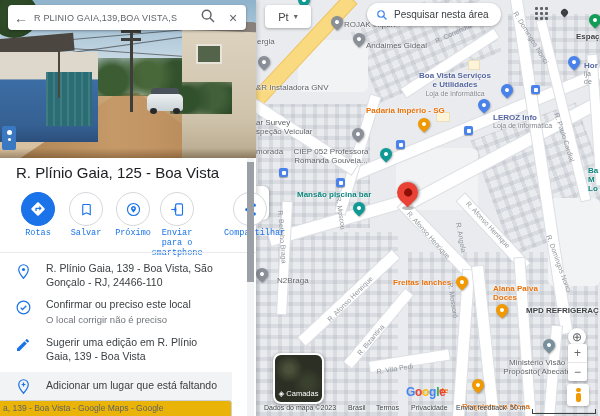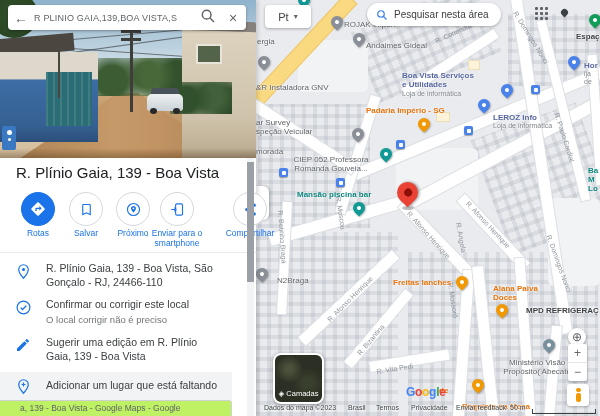--- a/index.html
+++ b/index.html
@@ -39,31 +39,31 @@
   
   #searchbar{position:absolute;left:8px;top:5px;width:238px;height:25px;background:#fff;border-radius:4px;box-shadow:0 1px 3px rgba(0,0,0,.35);display:flex;align-items:center;z-index:5;}
   #searchbar .back{width:26px;text-align:center;color:#5f6368;font-size:14px;cursor:pointer;}
   #searchbar .q{flex:1;font-size:9px;color:#5f6368;letter-spacing:.2px;white-space:nowrap;overflow:hidden;}
   #searchbar .icn{width:24px;text-align:center;cursor:pointer;}
   #searchbar .close{width:26px;text-align:center;color:#5f6368;font-size:14px;cursor:pointer;}
 
   
   .ptitle{position:absolute;left:16px;top:164px;width:230px;font-size:15px;color:#202124;}
   .acts{position:absolute;left:0;top:192px;width:256px;height:56px;}
-  .act{position:absolute;width:52px;text-align:center;cursor:pointer;}
+  .act{position:absolute;width:52px;text-align:center;cursor:pointer;font-family:Liberation Mono, monospace;}
   .act .c{width:32px;height:32px;border-radius:50%;margin:0 auto;background:#fff;border:1px solid #d5d8dc;display:flex;align-items:center;justify-content:center;}
   .act .c.fill{background:#1a73e8;border-color:#1a73e8;}
   .act .lbl{margin-top:3px;font-size:8.5px;color:#1a73e8;line-height:1.15;}
   .divider{position:absolute;left:0;width:256px;height:1px;background:#e8eaed;}
   .irow{position:absolute;left:0;width:232px;display:flex;cursor:pointer;}
   .irow .ic{width:46px;display:flex;justify-content:center;padding-top:1px;}
   .irow .tx{flex:1;padding-right:14px;font-size:10.5px;color:#3c4043;line-height:1.3;}
   .irow .sub{font-size:9.5px;color:#70757a;margin-top:2px;}
   .hl{background:#f1f3f4;}
-  #pstatus{position:absolute;left:0;top:400px;width:232px;height:16px;background:#bef264;border:1px solid #cfd1d4;border-left:none;border-bottom:none;border-top-right-radius:3px;font-size:8.5px;color:#5f6368;line-height:15px;padding-left:20px;box-sizing:border-box;white-space:nowrap;overflow:hidden;}
+  #pstatus{position:absolute;left:0;top:400px;width:232px;height:16px;background:#eab308;border:1px solid #cfd1d4;border-left:none;border-bottom:none;border-top-right-radius:3px;font-size:8.5px;color:#5f6368;line-height:15px;padding-left:3px;box-sizing:border-box;white-space:nowrap;overflow:hidden;}
   #pscroll{position:absolute;right:2px;top:158px;width:7px;height:258px;background:#f1f3f4;}
   #pthumb{position:absolute;right:2px;top:162px;width:7px;height:120px;background:#9aa0a6;cursor:pointer;}
 
   
   #map{position:absolute;left:256px;top:0;width:344px;height:416px;background:#e9ebee;overflow:hidden;}
   .blds{position:absolute;background-image:repeating-linear-gradient(0deg,rgba(150,156,170,.20) 0 4px,transparent 4px 11px),repeating-linear-gradient(90deg,rgba(150,156,170,.20) 0 4px,transparent 4px 11px);}
   .lz{position:absolute;background:#f2f3f5;border-radius:6px;}
   .ylot{position:absolute;background:#fcf3d8;border:1px solid #eadfb8;}
   .road{position:absolute;background:#fff;box-shadow:0 0 0 1px #dcdfe3;transform-origin:0 50%;}
   .roadv{position:absolute;background:#fff;box-shadow:0 0 0 1px #dcdfe3;}
@@ -148,21 +148,21 @@
       <div class="q">R PLINIO GAIA,139,BOA VISTA,S</div>
       <div class="icn">
         <svg class="icon16" viewBox="0 0 24 24" width="13" height="13">
             <circle cx="10" cy="10" r="6.5" fill="none" stroke="#5f6368" stroke-width="2.2"></circle>
             <line x1="15" y1="15" x2="21" y2="21" stroke="#5f6368" stroke-width="2.2"></line>
           </svg>
       </div>
       <div class="close">×</div>
     </div>
 
-    <div class="ptitle">R. Plínio Gaia, 139 - Boa Vista</div>
+    <div class="ptitle">R. Plínio Gaia, 125 - Boa Vista</div>
 
     <div class="acts">
       <div class="act" style="left:12px;top:0;">
         <div class="c fill">
           <svg viewBox="0 0 24 24" width="16" height="16">
               <path d="M21.7 10.9L13.1 2.3c-.6-.6-1.6-.6-2.2 0l-8.6 8.6c-.6.6-.6 1.6 0 2.2l8.6 8.6c.6.6 1.6.6 2.2 0l8.6-8.6c.6-.6.6-1.6 0-2.2zM14 14.5V12h-4v3H8v-4c0-.6.4-1 1-1h5V7.5l3.5 3.5-3.5 3.5z" fill="#fff"></path>
             </svg>
         </div>
         <div class="lbl">Rotas</div>
       </div>
@@ -218,21 +218,21 @@
     </div>
 
     <div class="irow" style="top:298px;">
       <div class="ic">
         <svg viewBox="0 0 24 24" width="17" height="17">
             <circle cx="12" cy="12" r="9" fill="none" stroke="#1a73e8" stroke-width="1.7"></circle>
             <path d="M8 12.2l2.6 2.6L16 9.5" fill="none" stroke="#1a73e8" stroke-width="1.8"></path>
           </svg>
       </div>
       <div class="tx">
-        <span>Confirmar ou corrigir este local</span>
+        <span>Confirmar ou preciso este local</span>
         <div class="sub">O local corrigir não é preciso</div>
       </div>
     </div>
 
     <div class="irow" style="top:336px;justify-content:space-between;">
       <div class="ic">
         <svg viewBox="0 0 24 24" width="16" height="16">
             <path d="M3 17.2V21h3.8L17.8 9.9l-3.7-3.7L3 17.2zM20.7 7c.4-.4.4-1 0-1.4l-2.3-2.3c-.4-.4-1-.4-1.4 0l-1.8 1.8 3.7 3.7L20.7 7z" fill="#1a73e8"></path>
           </svg>
       </div>
@@ -324,34 +324,34 @@
     <div class="sq" style="left:275px;top:85px;"></div>
     <div class="sq" style="left:208px;top:126px;"></div>
     <div class="sq" style="left:140px;top:140px;"></div>
     <div class="sq" style="left:23px;top:168px;"></div>
     <div class="sq" style="left:80px;top:178px;"></div>
 
     <div class="mlabel lab-gray" style="left:88px;top:20px;">ROJAK Import</div>
     <div class="mlabel lab-gray" style="left:110px;top:41px;">Andaimes Gideal</div>
     <div class="mlabel lab-gray" style="left:1px;top:37px;">ergia</div>
     <div class="mlabel lab-gray" style="left:0px;top:83px;">&amp;R Instaladora GNV</div>
-    <div class="mlabel lab-blue" style="left:146px;top:62px;width:86px;text-align:left;">
+    <div class="mlabel lab-blue" style="left:156px;top:62px;width:86px;text-align:center;">
       <span style="white-space:pre-line;">Boa Vista Serviços
 e Utilidades</span>
       <span class="sub">Loja de informática</span>
     </div>
     <div class="mlabel lab-orange" style="left:110px;top:106px;">Padaria Império - SG</div>
     <div class="mlabel lab-blue" style="left:237px;top:104px;">
       <span>LEROZ Info</span>
       <span class="sub">Loja de informática</span>
     </div>
     <div class="mlabel lab-gray" style="left:0px;top:118px;">ar Survey
 speção Veicular</div>
     <div class="mlabel lab-gray" style="left:0px;top:147px;">morada</div>
-    <div class="mlabel lab-gray" style="left:30px;top:147px;width:90px;text-align:center;margin-top:8px;">CIEP 052 Professora
+    <div class="mlabel lab-gray" style="left:30px;top:147px;width:90px;text-align:center;">CIEP 052 Professora
 Romanda Gouveia...</div>
     <div class="mlabel lab-teal" style="left:41px;top:190px;">Mansão piscina bar</div>
     <div class="mlabel lab-gray" style="left:21px;top:276px;">N2Braga</div>
     <div class="mlabel lab-orange" style="left:137px;top:278px;">Freitas lanches</div>
     <div class="mlabel lab-orange" style="left:237px;top:284px;">Alana Paiva
 Doces</div>
     <div class="mlabel lab-dark" style="left:270px;top:306px;width:80px;">MPD REFRIGERAÇ</div>
     <div class="mlabel lab-gray" style="left:232px;top:358px;width:105px;text-align:center;">Ministério Visão e
 Propósito( Abecatec)</div>
     <div class="mlabel lab-orange" style="left:206px;top:402px;">Requinte na Mesa</div>

